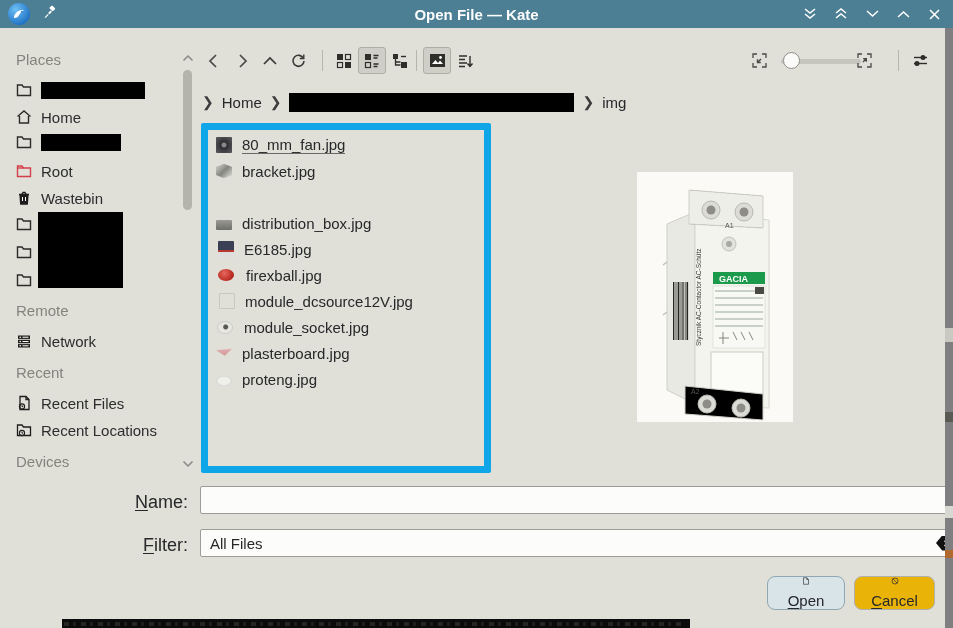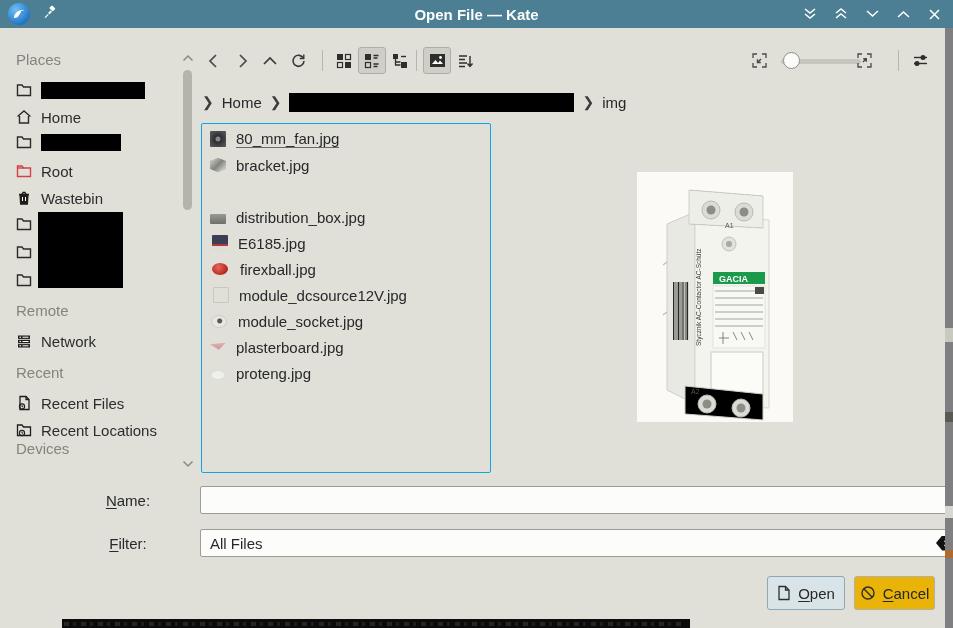--- a/index.html
+++ b/index.html
@@ -37,21 +37,21 @@
   
   .sidebar-header { position:absolute; left:16px; color:#84847d; font-size:15px; }
   .side-item { position:absolute; left:16px; height:22px; display:flex; align-items:center; gap:9px; cursor:pointer; }
   .side-item .lbl { font-size:15px; color:#2b2d2e; white-space:nowrap; }
   .redact { background:#000; display:inline-block; }
   .side-thumb { position:absolute; left:183px; top:70px; width:9px; height:140px; background:#b4b3ac; border-radius:5px; }
   .scroll-chevron { position:absolute; left:181px; width:14px; height:14px; display:flex; align-items:center; justify-content:center; }
 
   
   .filelist { position:absolute; left:201px; top:123px; width:290px; height:350px;
-              border:1px solid #0ea5e9; border-radius:2px; background:#e0dfd8; overflow:hidden; }
+              border:7px solid #0ea5e9; border-radius:2px; background:#e0dfd8; overflow:hidden; }
   .frow { position:absolute; left:2px; height:26px; display:inline-flex; align-items:center; gap:10px; padding:0 8px 0 6px; cursor:pointer; }
   .frow .fname { font-size:15px; white-space:nowrap; }
   .frow.selected { background:#c8d7dd; }
   .frow.selected .fname { font-weight:700; }
   .frow.focused .fname { border-bottom:1px solid #6b6b66; }
   .thumb { width:16px; height:16px; flex:0 0 16px; border-radius:1px; }
   .t-fan { background:radial-gradient(circle at 50% 50%, #888 2px, #2e2e30 3px, #515156 9px); }
   .t-bracket { background:linear-gradient(135deg,#b9b9b4 20%,#84847e 50%,#c4c4bf 80%); clip-path:polygon(0 25%,50% 5%,100% 25%,100% 75%,50% 95%,0 75%); }
   .t-contactor { background:linear-gradient(180deg,#f4f4f0,#dcdcd6); border:1px solid #c2c2ba; }
   .t-distbox { background:linear-gradient(180deg,#9a9a94,#6f6f6a); height:10px; margin-top:3px; }
@@ -60,33 +60,33 @@
   .t-dcsource { background:linear-gradient(90deg,#ececе8 30%,#cfcfc9 30%,#cfcfc9 60%,#f2f2ee 60%); border:1px solid #c8c8c0; width:10px; margin-left:3px; }
   .t-socket { background:radial-gradient(circle at 55% 45%, #5a5a55 2px, #e8e8e2 3px); border:1px solid #ccccc4; border-radius:50%; width:13px; height:13px; margin:1px; }
   .t-plaster { background:linear-gradient(180deg,#e8b9b9,#c98787); clip-path:polygon(0 30%,100% 20%,55% 70%); height:14px; }
   .t-proteng { background:radial-gradient(ellipse at 50% 50%, #f0f0ea 50%, #b9c4c8 85%); border-radius:50%; height:10px; margin-top:3px; }
   .t-sealant { background:linear-gradient(180deg,#2c2620 70%,#a59c90 70%); width:6px; margin-left:5px; }
 
   
   .preview { position:absolute; left:637px; top:172px; width:156px; height:250px; background:#fbfaf7; }
 
   
-  .field-label { position:absolute; width:120px; text-align:center; font-size:15px; }
+  .field-label { position:absolute; width:120px; text-align:right; font-size:18px; }
   .mn { text-decoration:underline; text-underline-offset:2px; }
   .combo { position:absolute; left:200px; width:789px; height:28px; background:#fcfcfa;
            border:1px solid #9d9c96; border-radius:2px; display:flex; align-items:center; }
   .combo .val { padding-left:9px; font-size:15px; flex:1; }
   .combo .chev { width:28px; display:flex; justify-content:center; }
   .clear-btn { width:22px; height:15px; background:#111; color:#eee; font-size:10px; font-weight:700;
                display:flex; align-items:center; justify-content:center; margin-right:6px; cursor:pointer;
                clip-path:polygon(28% 0,100% 0,100% 100%,28% 100%,0 50%); }
 
   
-  .btn { position:absolute; top:576px; height:34px; border-radius:3px; display:flex; align-items:center;
-         justify-content:center; gap:7px; font-size:15px; cursor:pointer; }
+  .btn { position:absolute; top:576px; height:34px; border-radius:8px; display:flex; align-items:center;
+         justify-content:center; gap:7px; font-size:15px; cursor:pointer;flex-direction:column; }
   .btn-open { left:767px; width:78px; background:#d9e4e9; border:1px solid #8fa8b4; }
   .btn-cancel { left:854px; width:81px; background:#eab308; border:1px solid #b1b0a9; }
 
   
   .right-strip { position:absolute; left:945px; top:28px; width:8px; height:600px; background:#7f7f81; }
   .right-strip .frag { position:absolute; left:0; width:8px; }
   .bottom-strip { position:absolute; left:62px; top:619px; width:628px; height:9px; background:#0b0b0b; overflow:hidden; }
   .bottom-strip .noise { position:absolute; left:2px; top:3px; width:620px; height:4px; opacity:.55;
       background:repeating-linear-gradient(90deg,#3a3a38 0 5px,#0b0b0b 5px 9px,#2c2c2a 9px 12px,#0b0b0b 12px 17px); }
 
@@ -325,21 +325,21 @@
   </div>
   <div class="side-item" style="top:419px">
     <svg width="16" height="16" viewBox="0 0 16 16" stroke="#1e1e1c" fill="none" stroke-width="1.3">
         <path d="M1.5 3 h4.5 l1.5 2 h7 v8.5 h-13 z"></path>
         <circle cx="6" cy="11" r="2.6" stroke-width="1.1"></circle>
         <path d="M6 9.7 v1.4 h1.2" stroke-width="1"></path>
       </svg>
     <span class="lbl">Recent Locations</span>
   </div>
 
-  <div class="sidebar-header" style="top:440px">Devices</div>
+  <div class="sidebar-header" style="top:453px">Devices</div>
 
   <span class="scroll-chevron" style="top:51px">
     <svg width="12" height="8" viewBox="0 0 12 8" stroke="#8a8a84" stroke-width="1.5" fill="none">
         <path d="M1.5 6.5 L6 2 l4.5 4.5"></path>
       </svg>
   </span>
   <div class="side-thumb"></div>
   <span class="scroll-chevron" style="top:457px">
     <svg width="12" height="8" viewBox="0 0 12 8" stroke="#8a8a84" stroke-width="1.5" fill="none">
         <path d="M1.5 1.5 L6 6 l4.5-4.5"></path>

